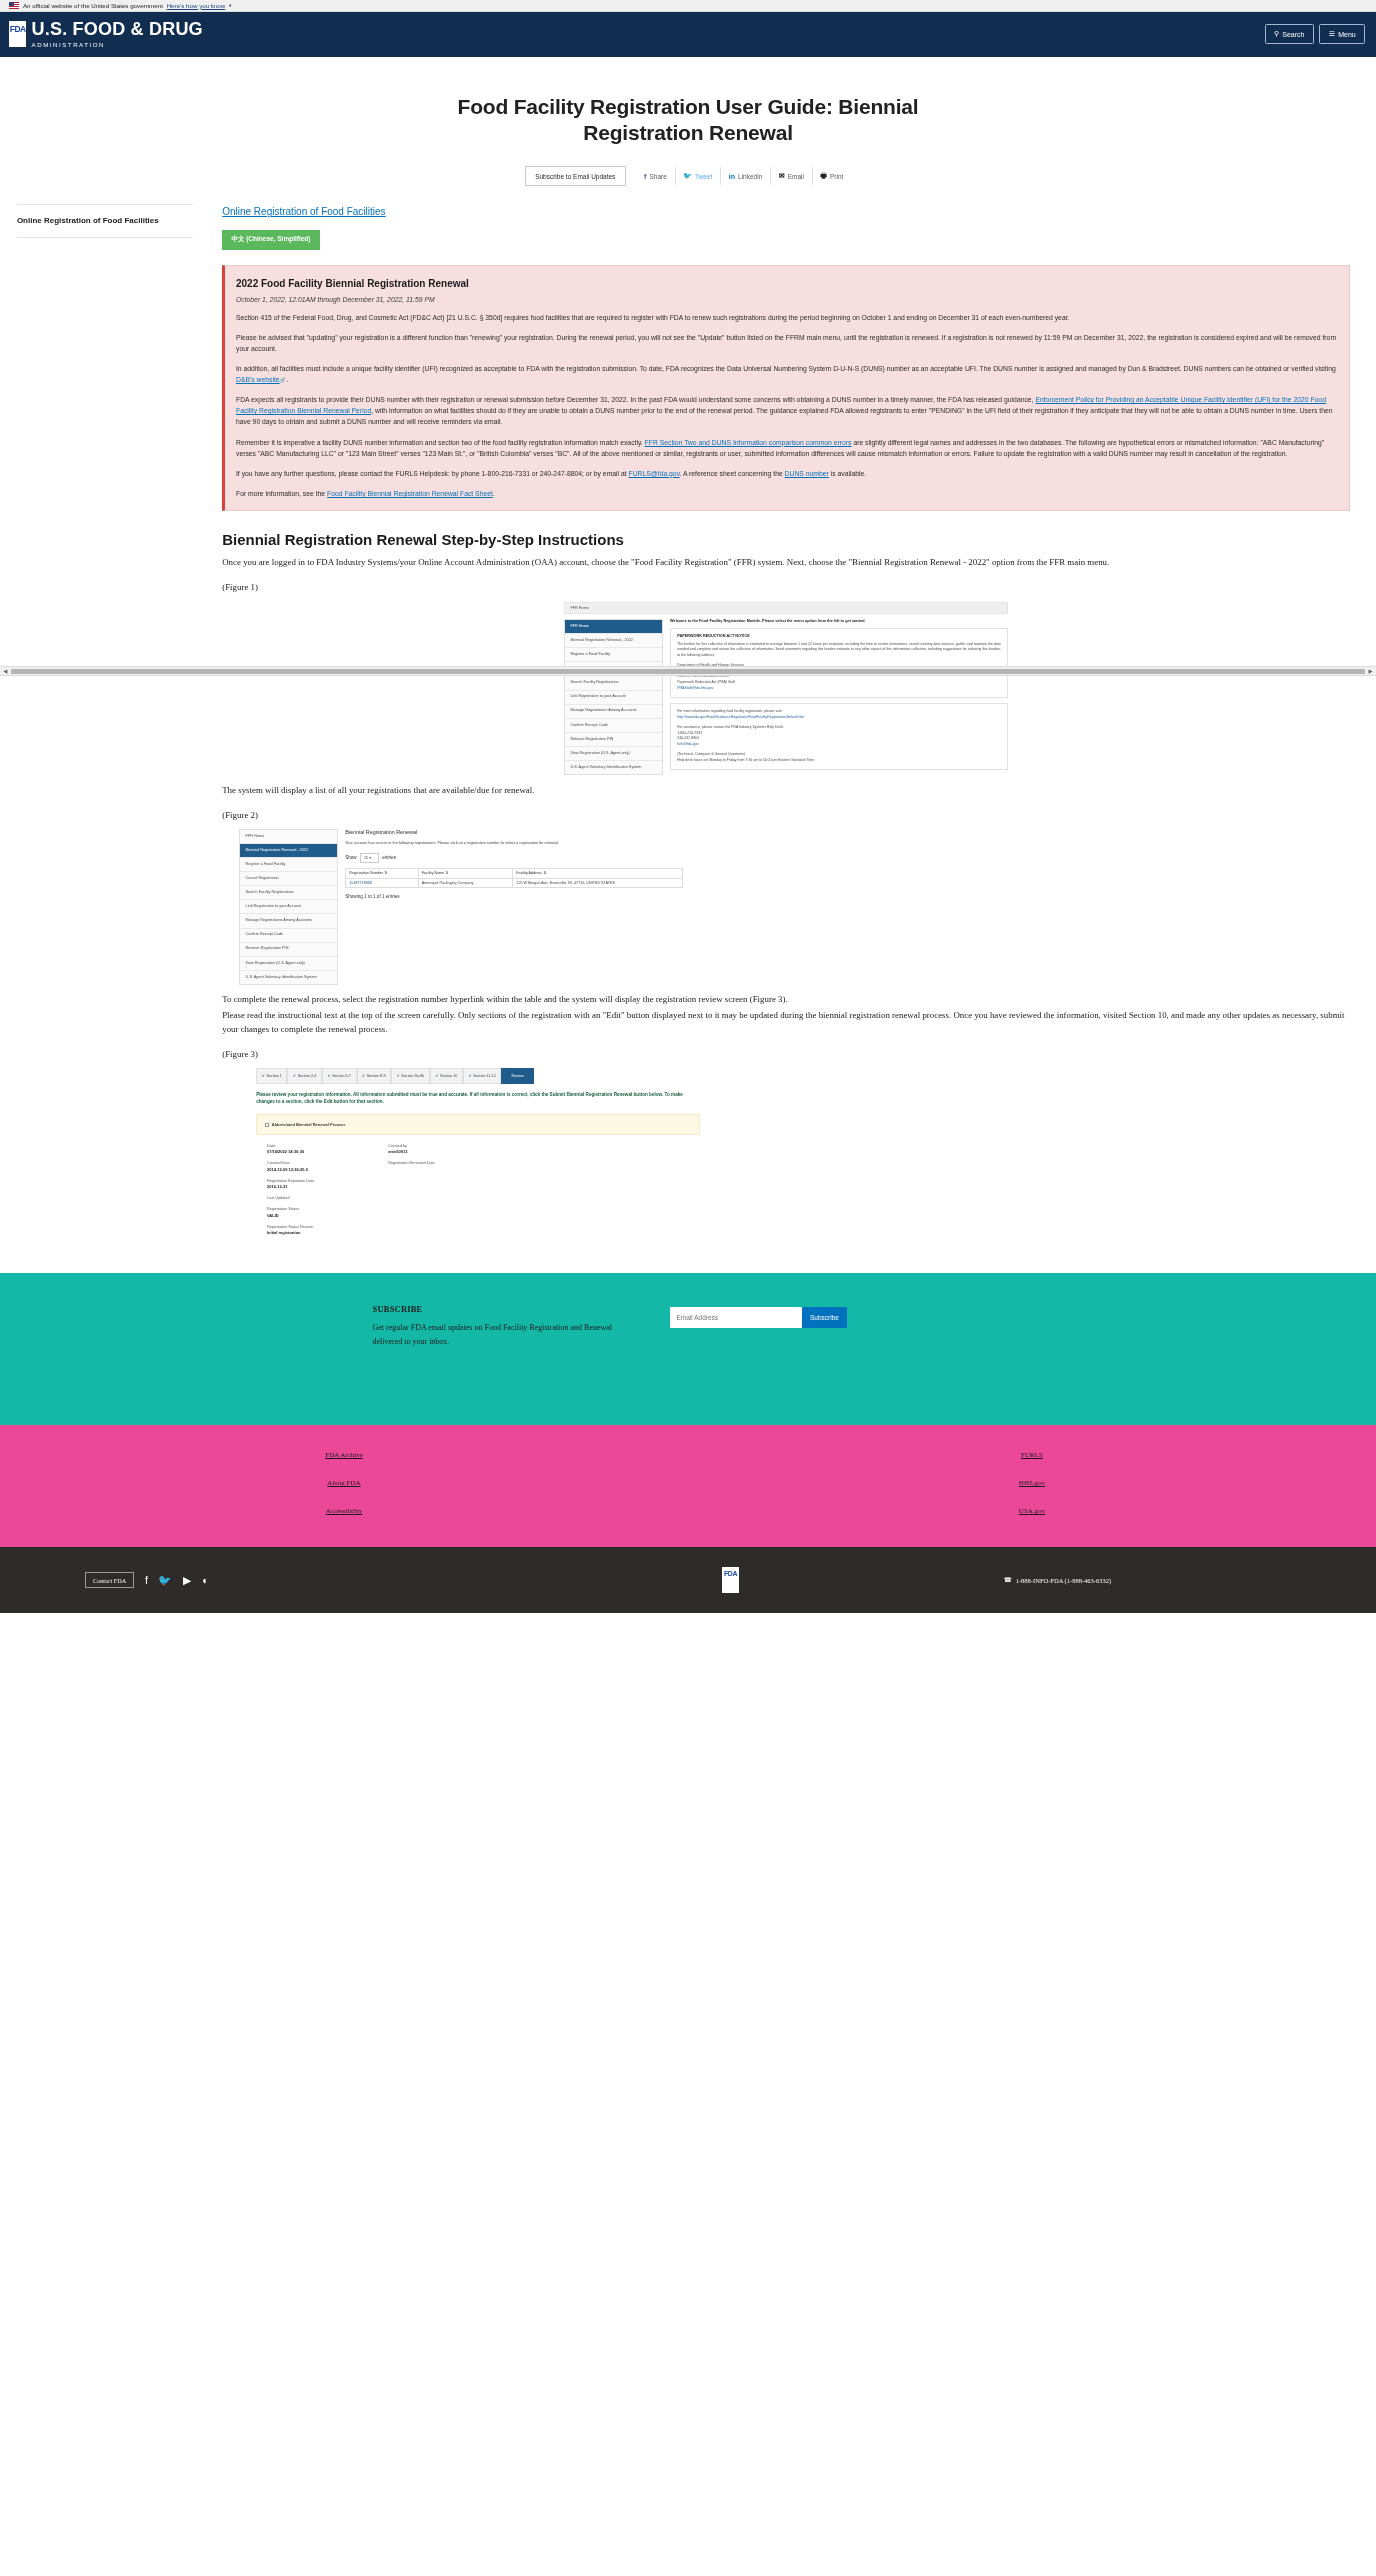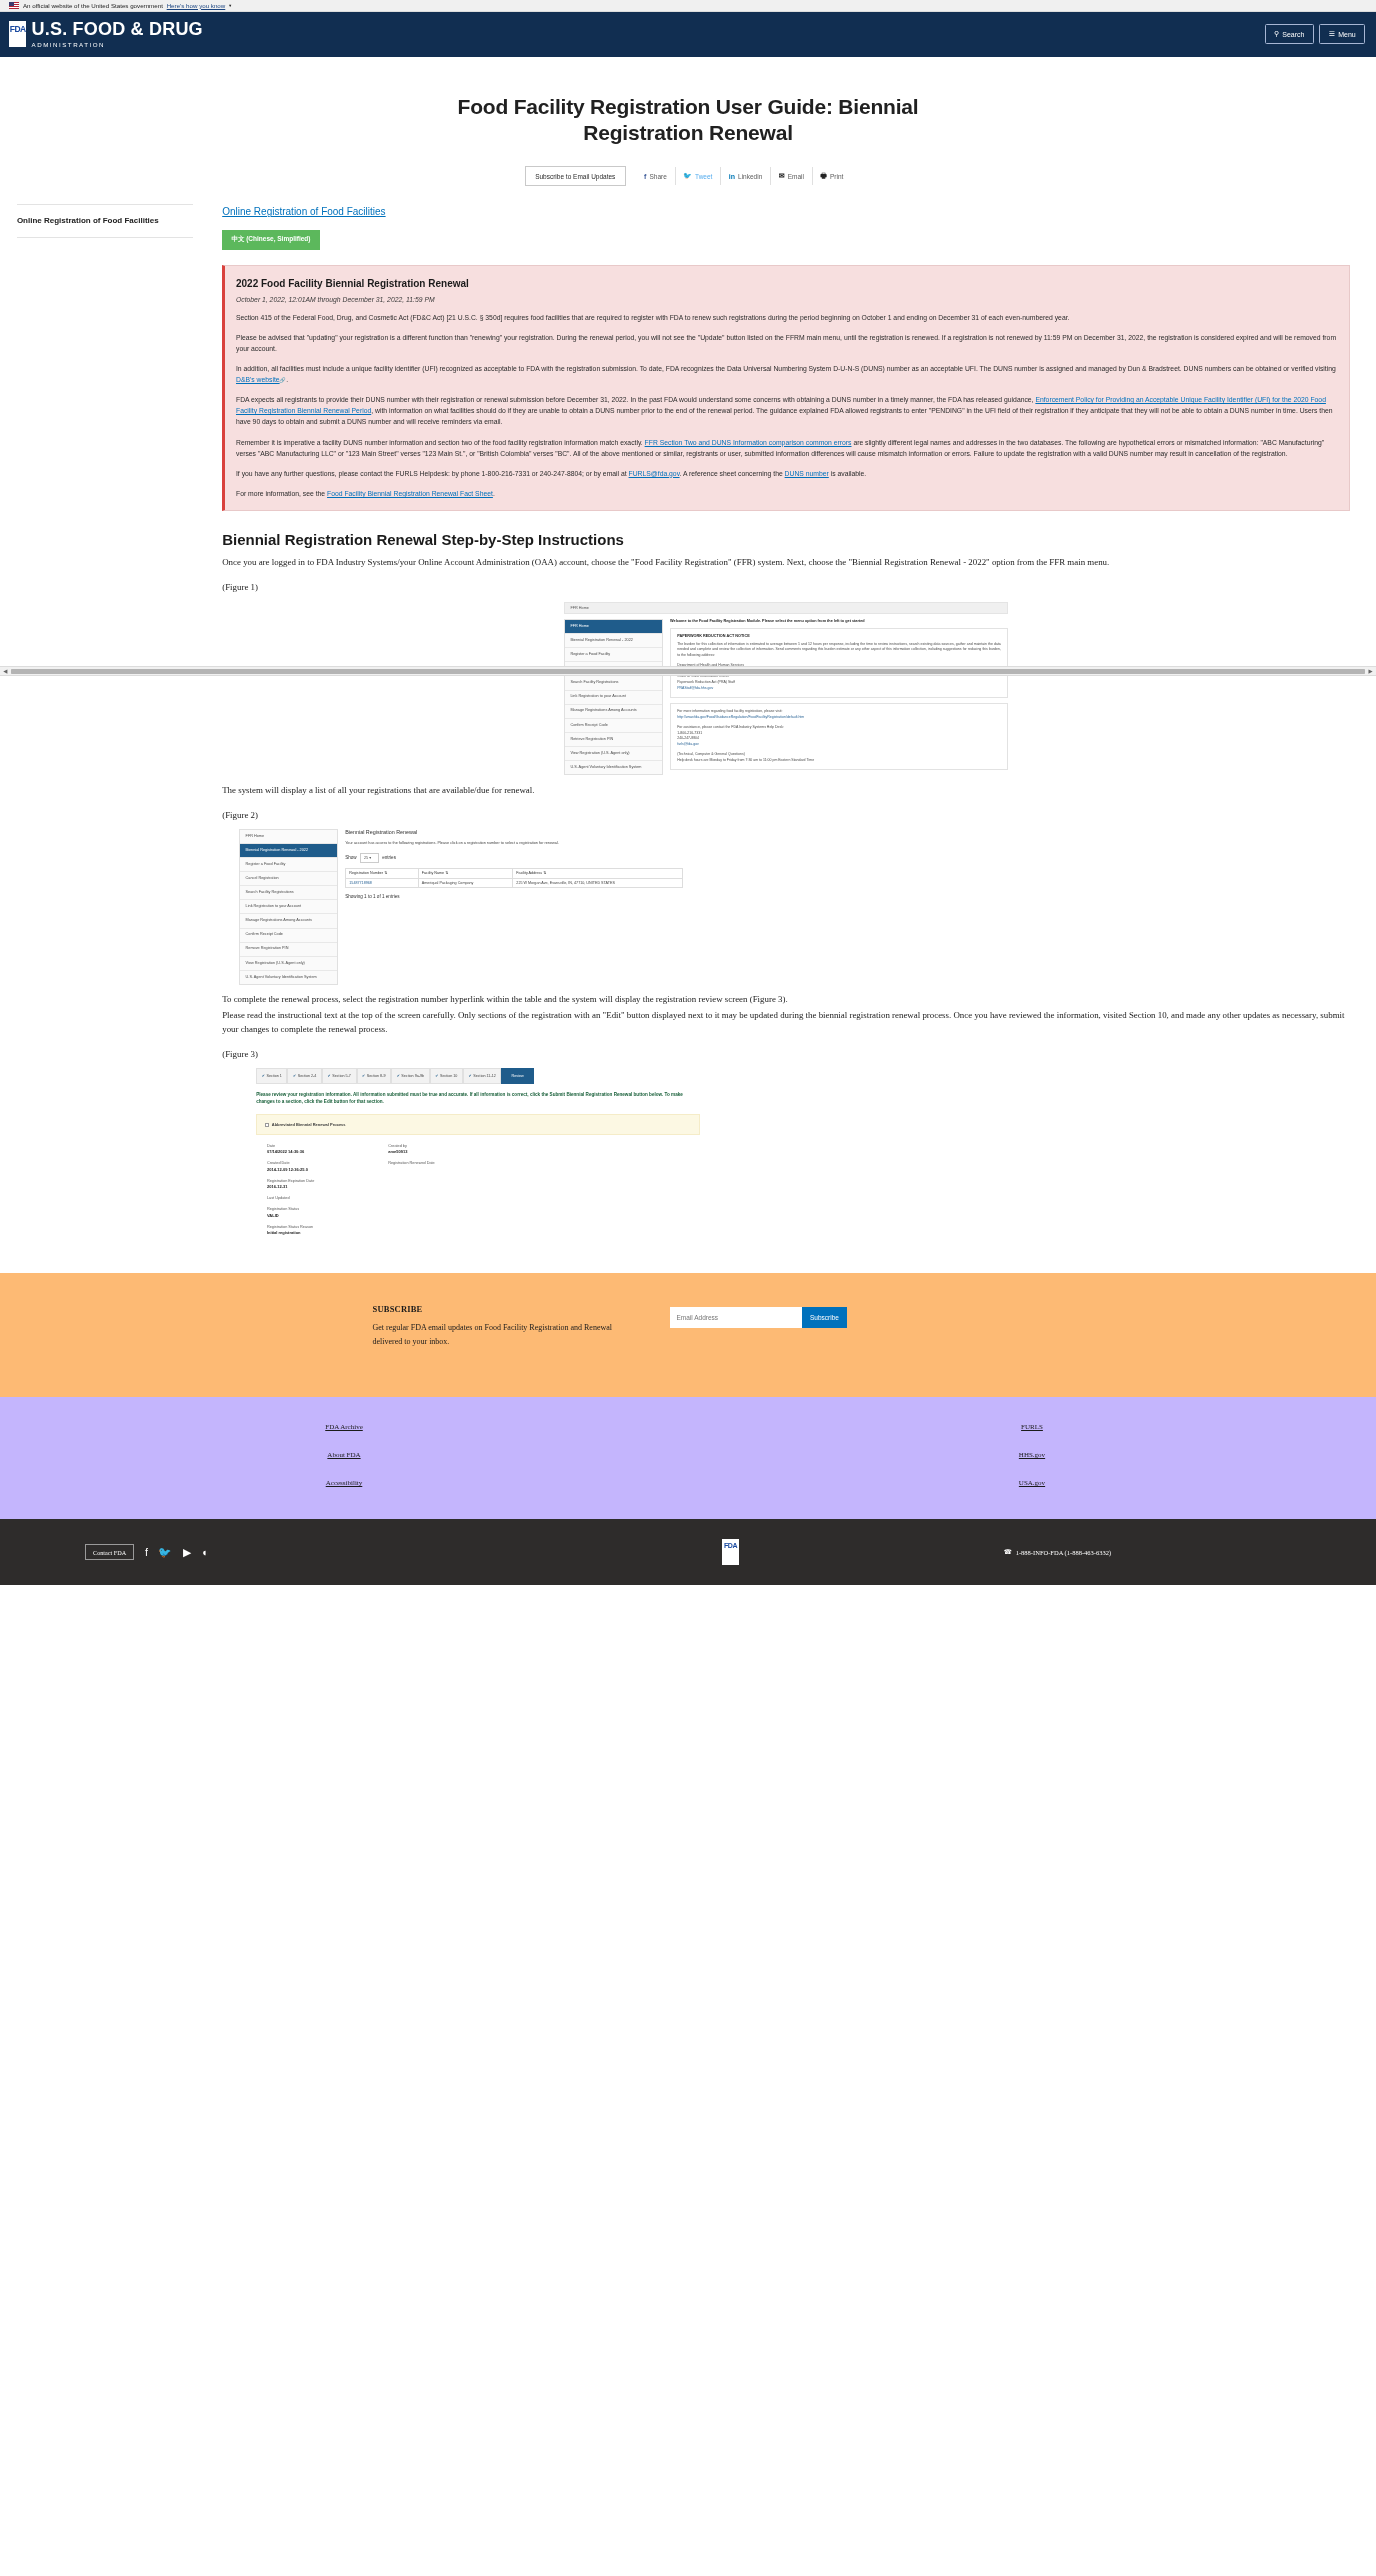--- a/index.html
+++ b/index.html
@@ -294,39 +294,39 @@
     border-top: 0.8px solid #dcdcdc; border-bottom: 0.8px solid #dcdcdc;
     display: flex; align-items: center; justify-content: space-between;
   }
   .hscroll-thumb {
     position: absolute; left: 10.8px; right: 10.8px; top: 1.5px; bottom: 1.5px;
     background: #b4b4b4; border-radius: 0.8px;
   }
   .hscroll-arrow { font-size: 5.4px; color: #666; z-index: 2; width: 10.8px; text-align: center; }
 
   
-  .subscribe-band { background: #fdba74; padding: 31px 0 48px; margin-top: 31px; }
+  .subscribe-band { background: #14b8a6; padding: 31px 0 76px; margin-top: 31px; }
   .sub-inner { display: flex; max-width: 677px; margin: 0 auto; gap: 43px; align-items: flex-start; padding-left: 23px;}
   .sub-left { width: 254px; }
   .sub-h { font-size: 8.5px; font-weight: bold; color: #1b1b1b; letter-spacing: 0.2px; font-family:"Liberation Serif",serif;}
   .sub-p { font-family: "Liberation Serif", serif; font-size: 8px; color: #1b1b1b; line-height: 1.75; margin-top: 7px; }
   .sub-form { display: flex; margin-top: 3.1px; }
   .sub-input {
     width: 132px; height: 21px; border: 0; background: #fff;
     padding: 0 7px; font-size: 6.5px; color: #555;
     font-family: "Liberation Sans", sans-serif;
   }
   .sub-btn {
     background: #0071bc; color: #fff; border: 0; height: 21px;
     padding: 0 8.5px; font-size: 6.5px; cursor: pointer;
     font-family: "Liberation Sans", sans-serif;
   }
 
   
-  .footer-links { background: #c4b5fd; padding: 26px 0 32px; }
+  .footer-links { background: #ec4899; padding: 26px 0 32px; }
   .fl-row { display: flex; }
   .fl-col { flex: 1; display: flex; flex-direction: column; align-items: center; gap: 20px; }
   .fl-link {
     font-size: 7px; color: #1b1b1b; text-decoration: underline; cursor: pointer;
     font-family: "Liberation Serif", serif;
   }
 
   
   .footer-dark {
     background: #2e2c2b; padding: 20px 0; display: flex; align-items: center;

